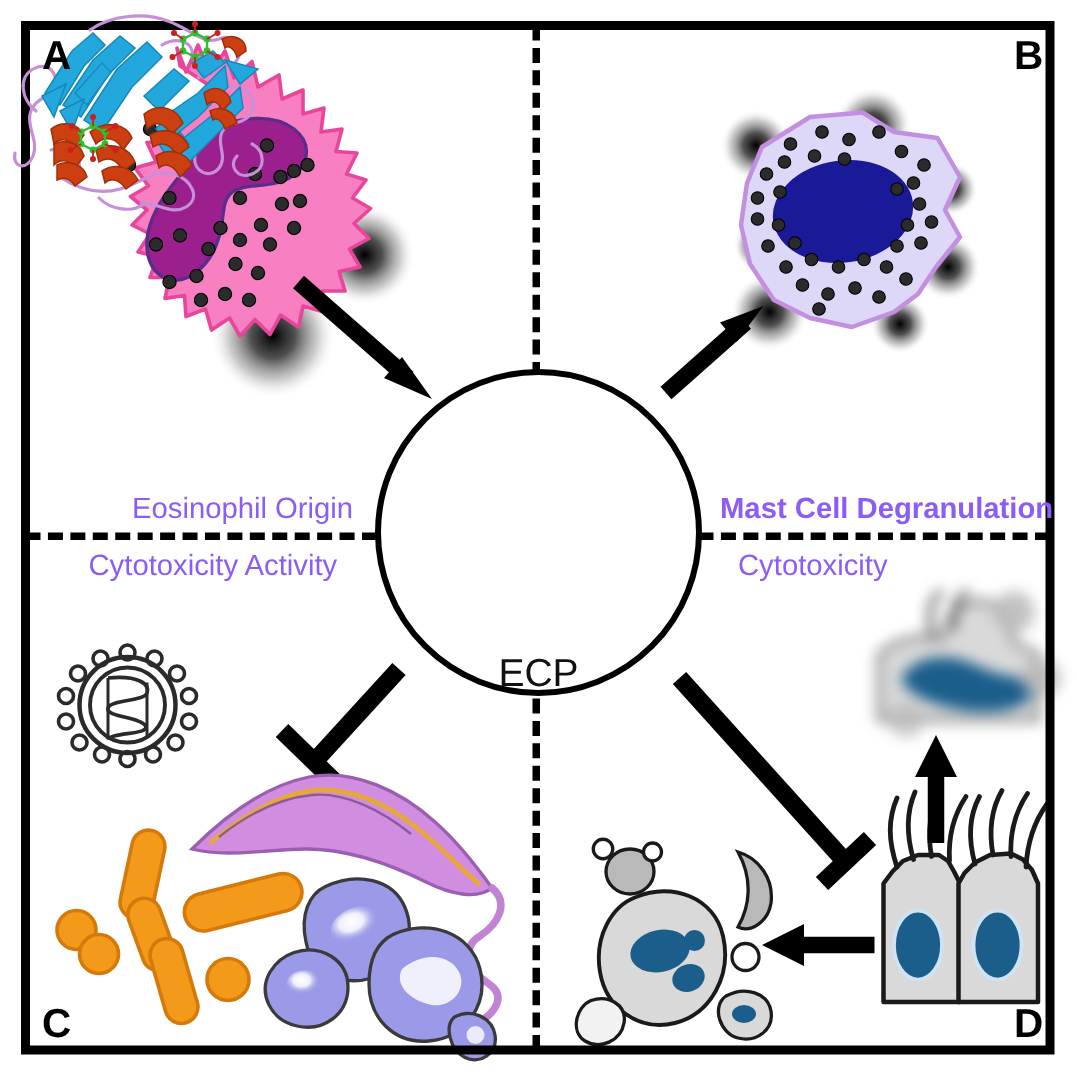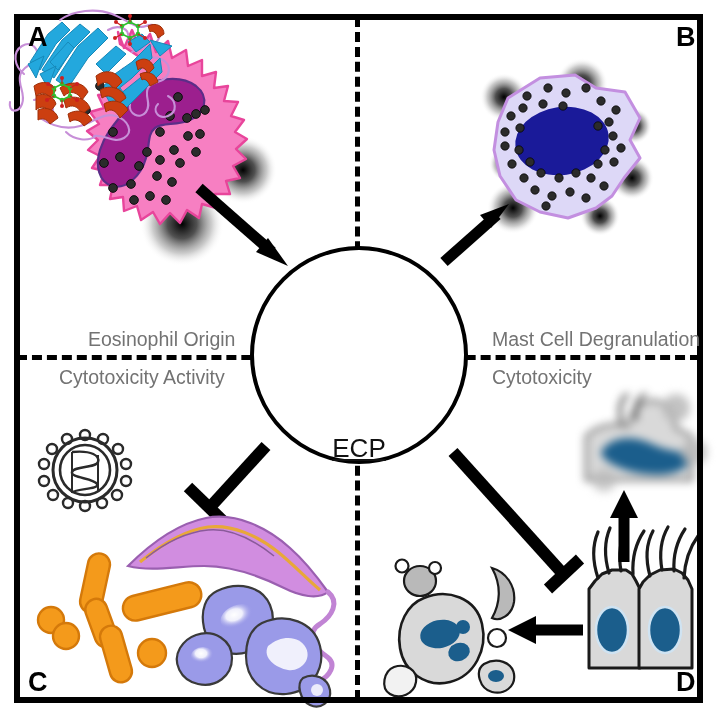--- a/index.html
+++ b/index.html
@@ -48,47 +48,46 @@
   }
   .pl-a{left:28px;top:24px;}
   .pl-b{left:676px;top:24px;}
   .pl-c{left:28px;top:669px;}
   .pl-d{left:676px;top:669px;}
 
   
   .caption{
     position:absolute;
     font-size:19.5px;
-    color:#737373;
+    color:#8b5cf6;
     white-space:nowrap;
     line-height:1;
   }
   .cap-a{left:88px;top:330px;}
   .cap-c{left:59px;top:368px;}
-  .cap-b{left:492px;top:330px;}
+  .cap-b{left:480px;top:330px;font-weight:bold;}
   .cap-d{left:492px;top:368px;}
 
   
   .ecp-circle{
     position:absolute;
     left:250px;top:246px;
     width:218px;height:218px;
     border-radius:50%;
     border:4.5px solid #000;
     background:#ffffff;
     box-sizing:border-box;
   }
   .ecp-label{
     position:absolute;
     left:250px;top:433px;
     width:218px;
     text-align:center;
     font-size:26px;
     color:#111;
-    text-decoration:underline;
   }
   .ecp-struct{
     position:absolute;
     left:264px;top:272px;
     width:190px;height:150px;
   }
 
   svg.layer{position:absolute;left:0;top:0;width:717px;height:717px;overflow:visible;}
   svg.local{position:absolute;left:0;top:0;overflow:visible;}
   .blurC{filter:blur(4.5px);}

